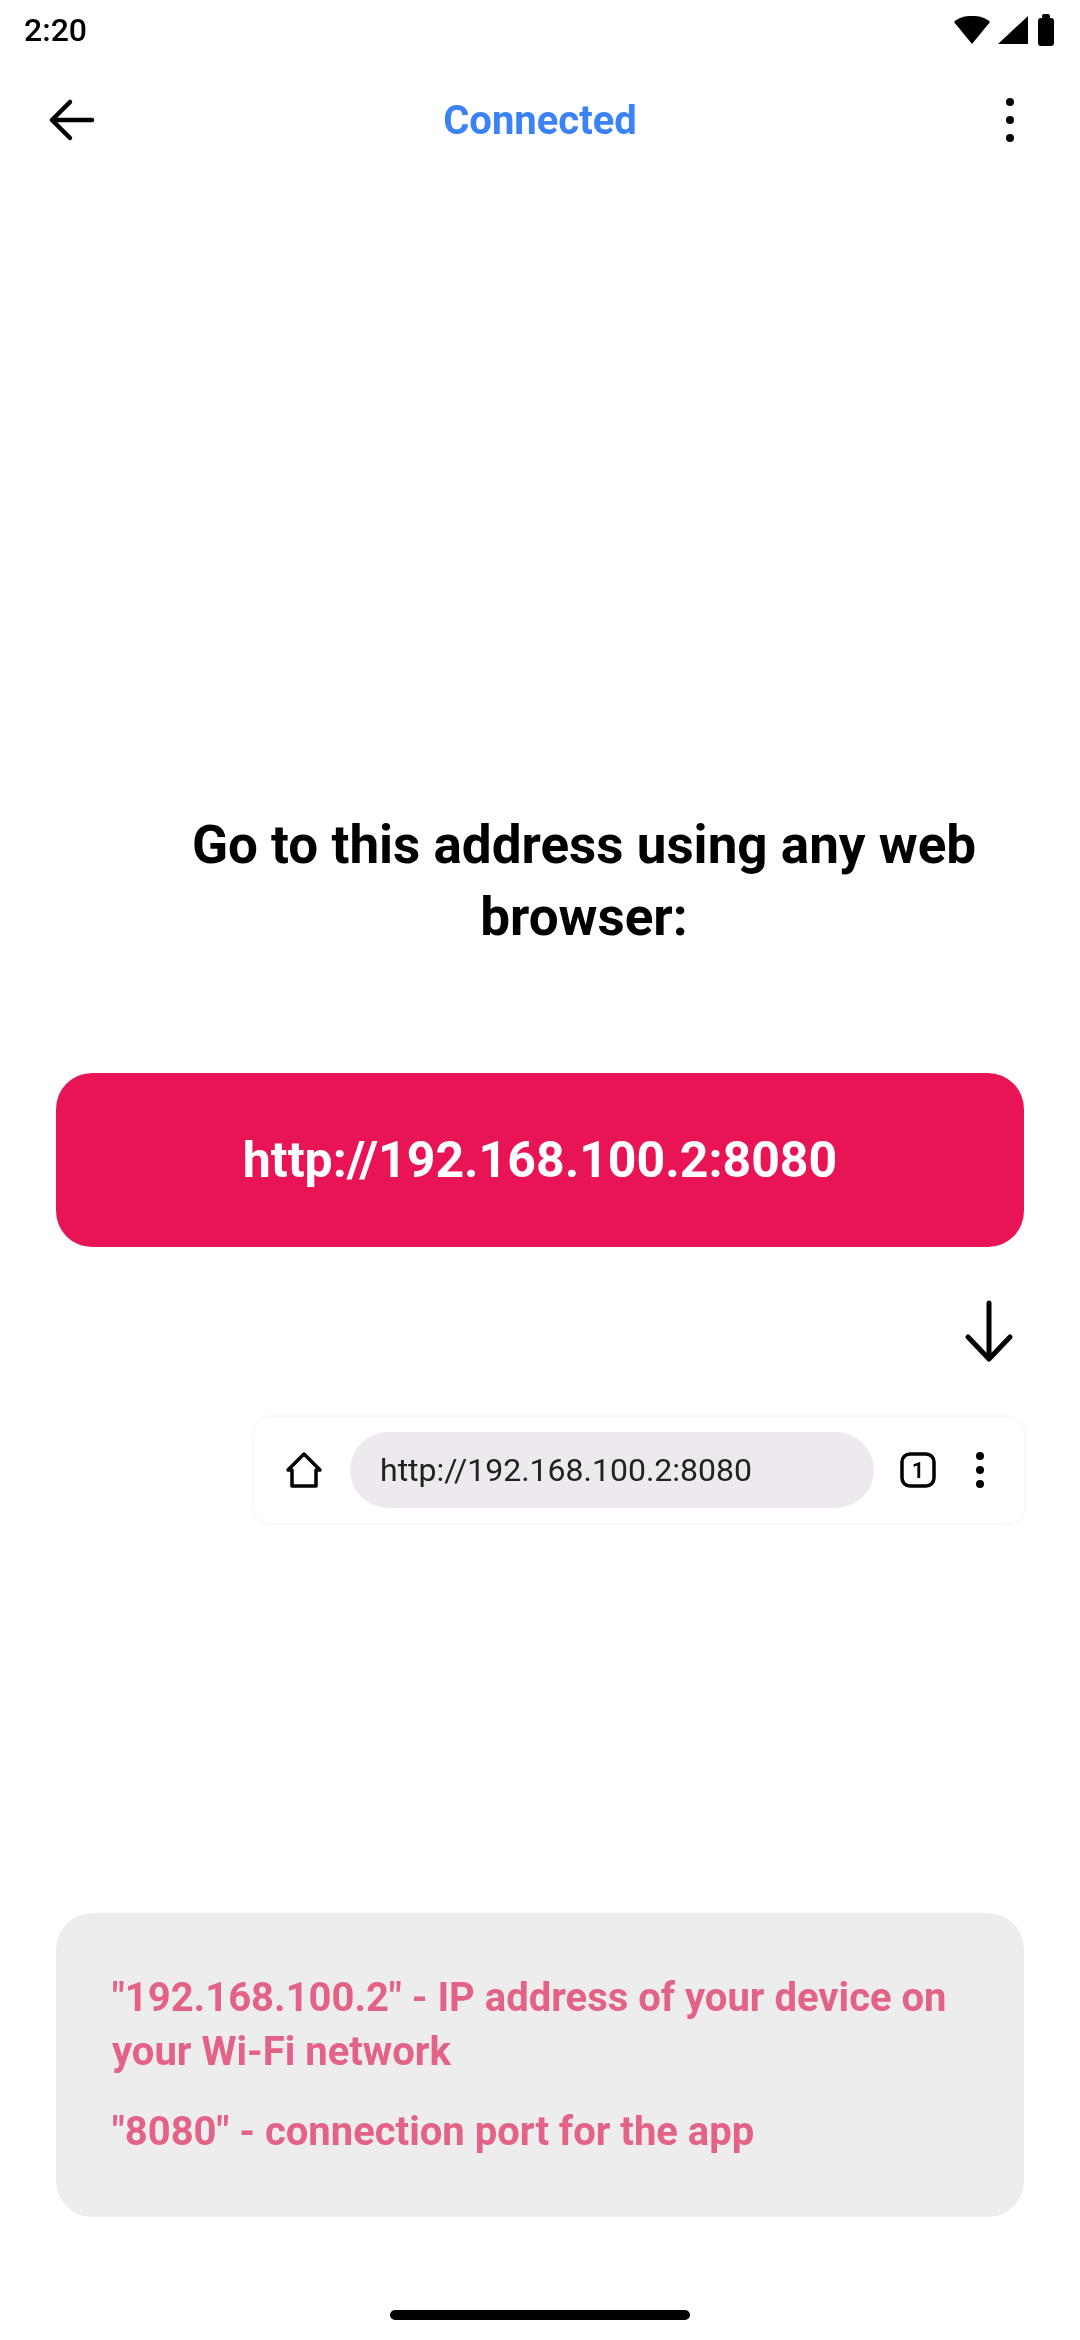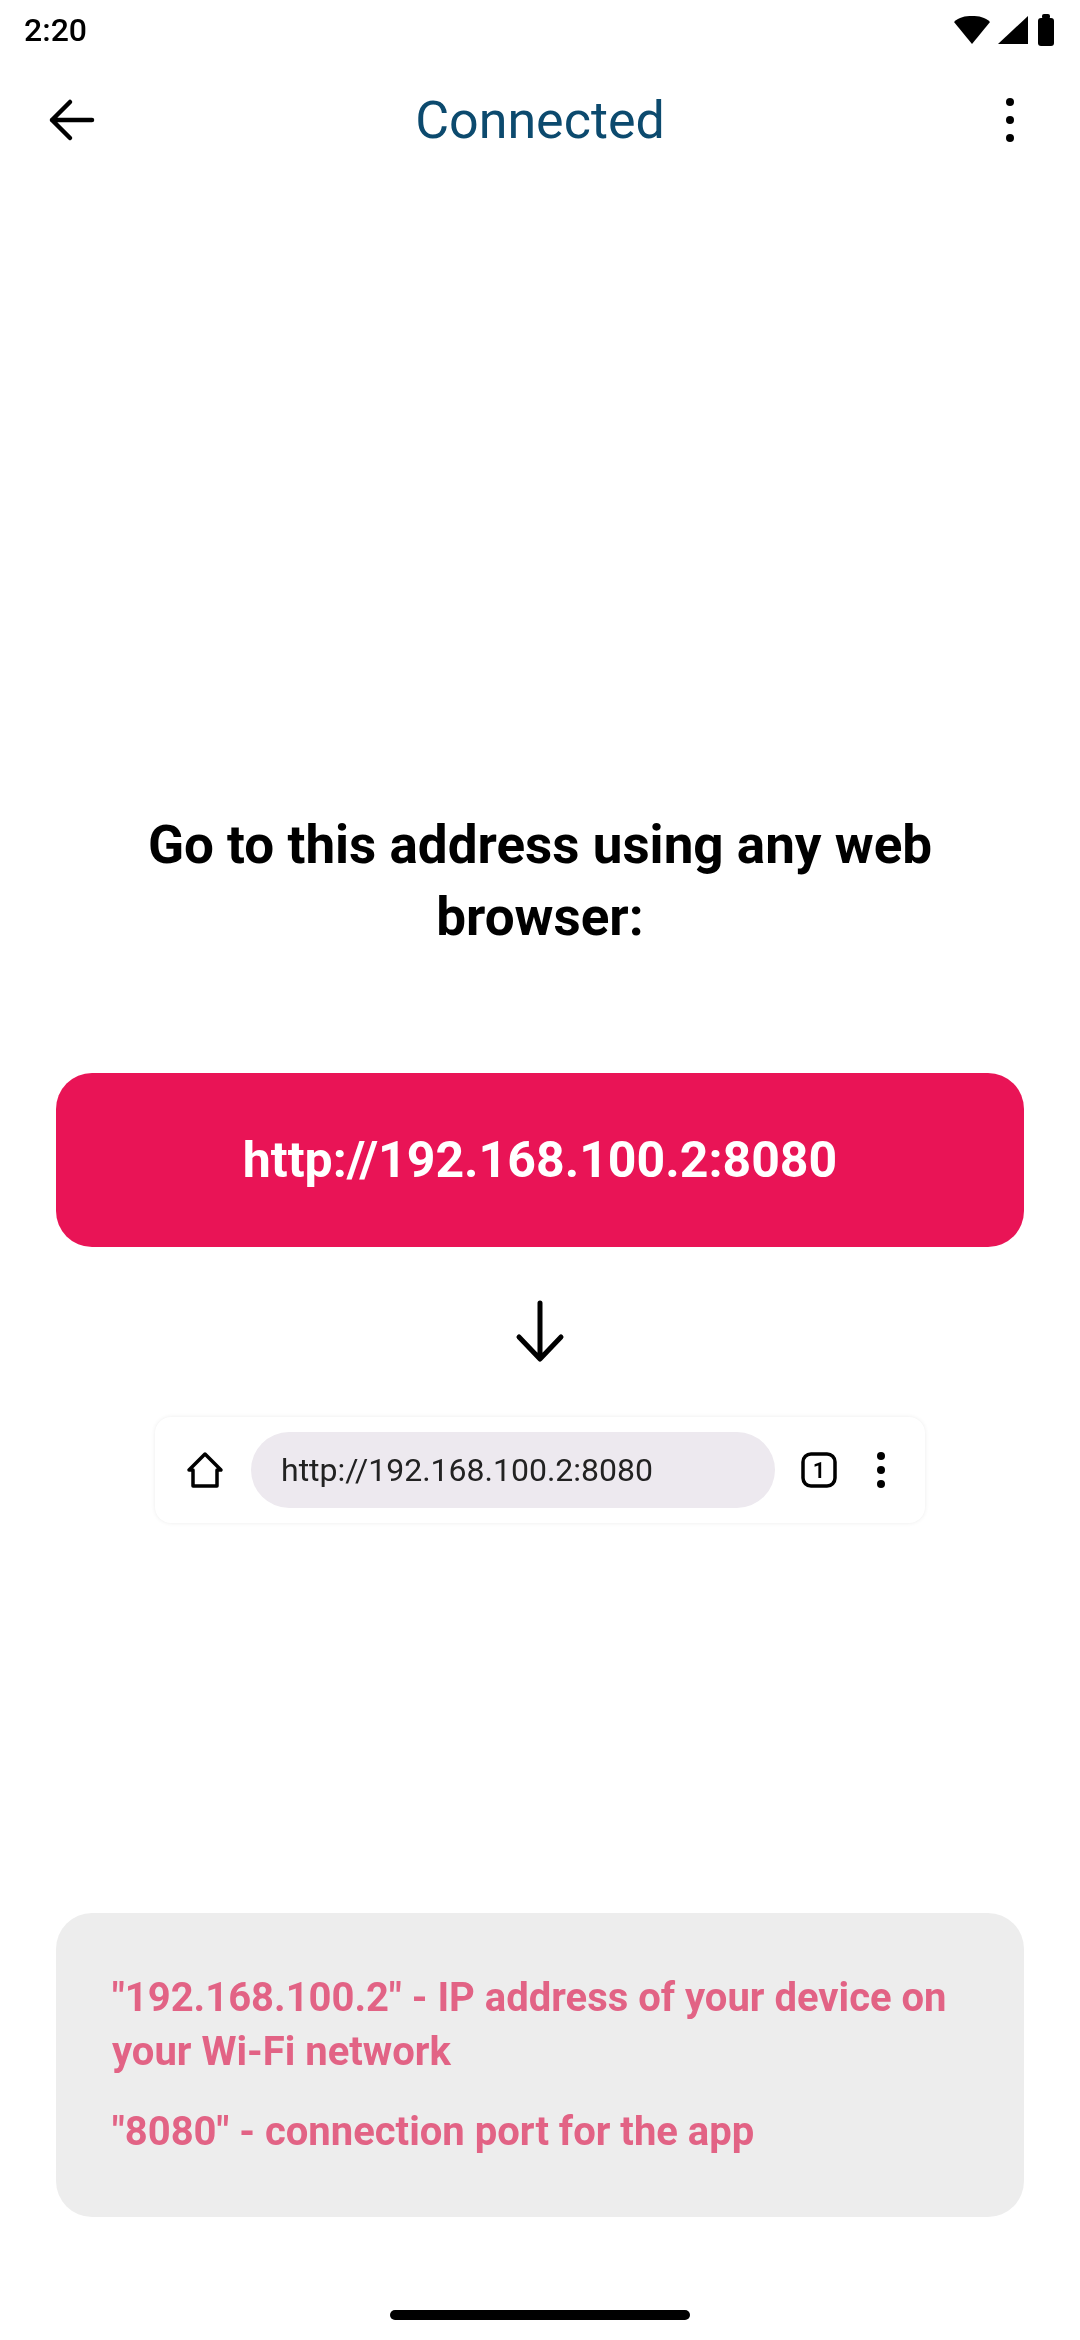--- a/index.html
+++ b/index.html
@@ -47,43 +47,43 @@
     .back-btn {
       width: 60px;
       height: 60px;
       display: flex;
       align-items: center;
       justify-content: center;
       cursor: pointer;
     }
     
     .header-title {
-      font-size: 52px;
-      font-weight: 400;
-      color: #0c4a6e;
+      font-size: 40px;
+      font-weight: 700;
+      color: #3b82f6;
       position: absolute;
       left: 50%;
       transform: translateX(-50%);
     }
     
     .more-btn {
       width: 60px;
       height: 60px;
       display: flex;
       align-items: center;
       justify-content: center;
       cursor: pointer;
     }
     
     
     .main-content {
       padding: 0 56px;
       display: flex;
       flex-direction: column;
-      align-items: center;
+      align-items: flex-end;
     }
     
     .instruction-text {
       margin-top: 630px;
       font-size: 53px;
       font-weight: 700;
       color: #000;
       text-align: center;
       line-height: 1.35;
       max-width: 880px;

